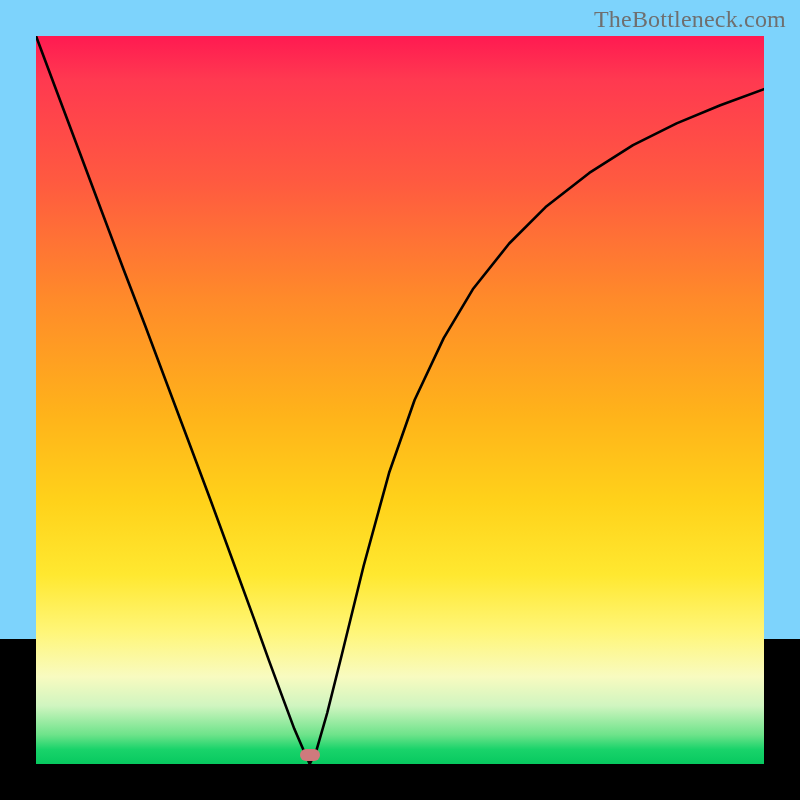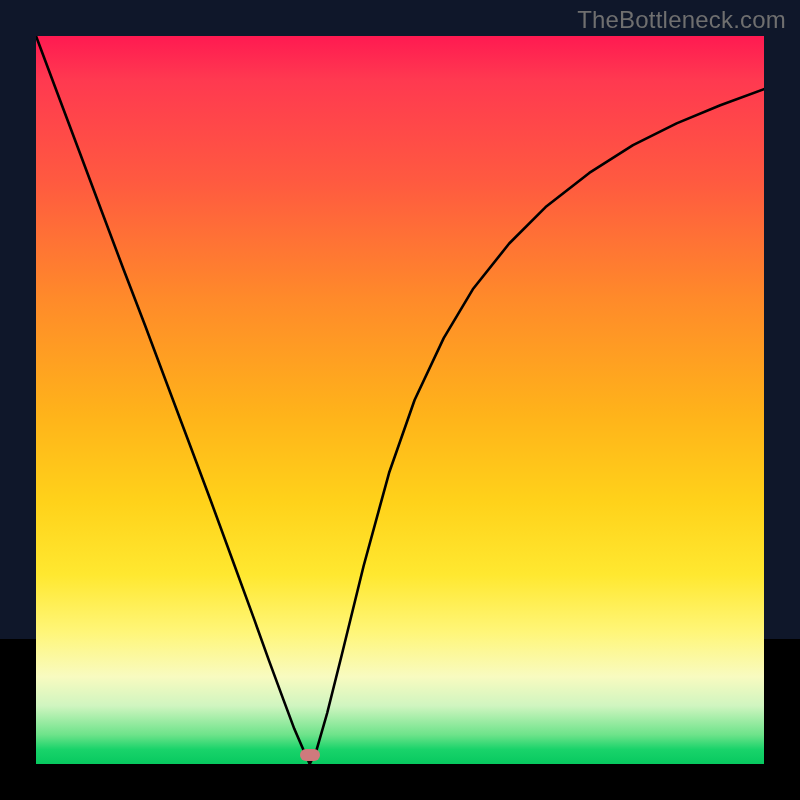--- a/index.html
+++ b/index.html
@@ -8,21 +8,22 @@
     width: 800px;
     height: 800px;
     background: #000;
     overflow: hidden;
     font-family: Arial, Helvetica, sans-serif;
   }
   .frame {
     position: relative;
     width: 800px;
     height: 639px;
-    background: #0f172a;
+    background: #7dd3fc;
+    font-family: Liberation Serif, serif;
   }
   .plot-area {
     position: absolute;
     left: 36px;
     top: 36px;
     width: 728px;
     height: 728px;
     background: linear-gradient(
       to bottom,
       #ff1a51 0%,

